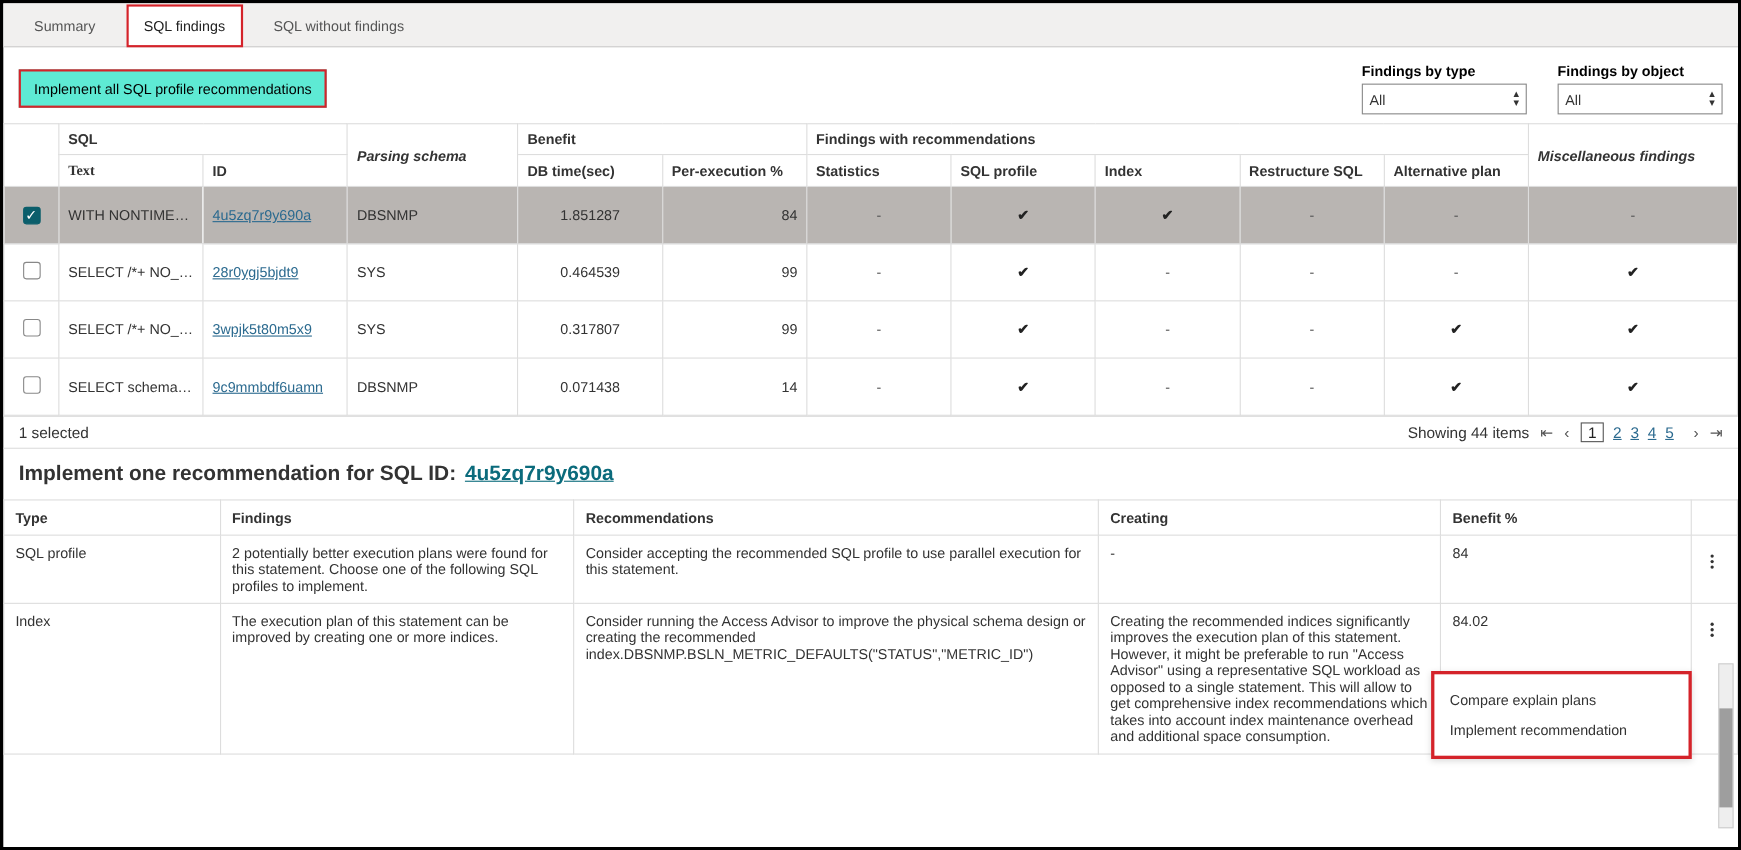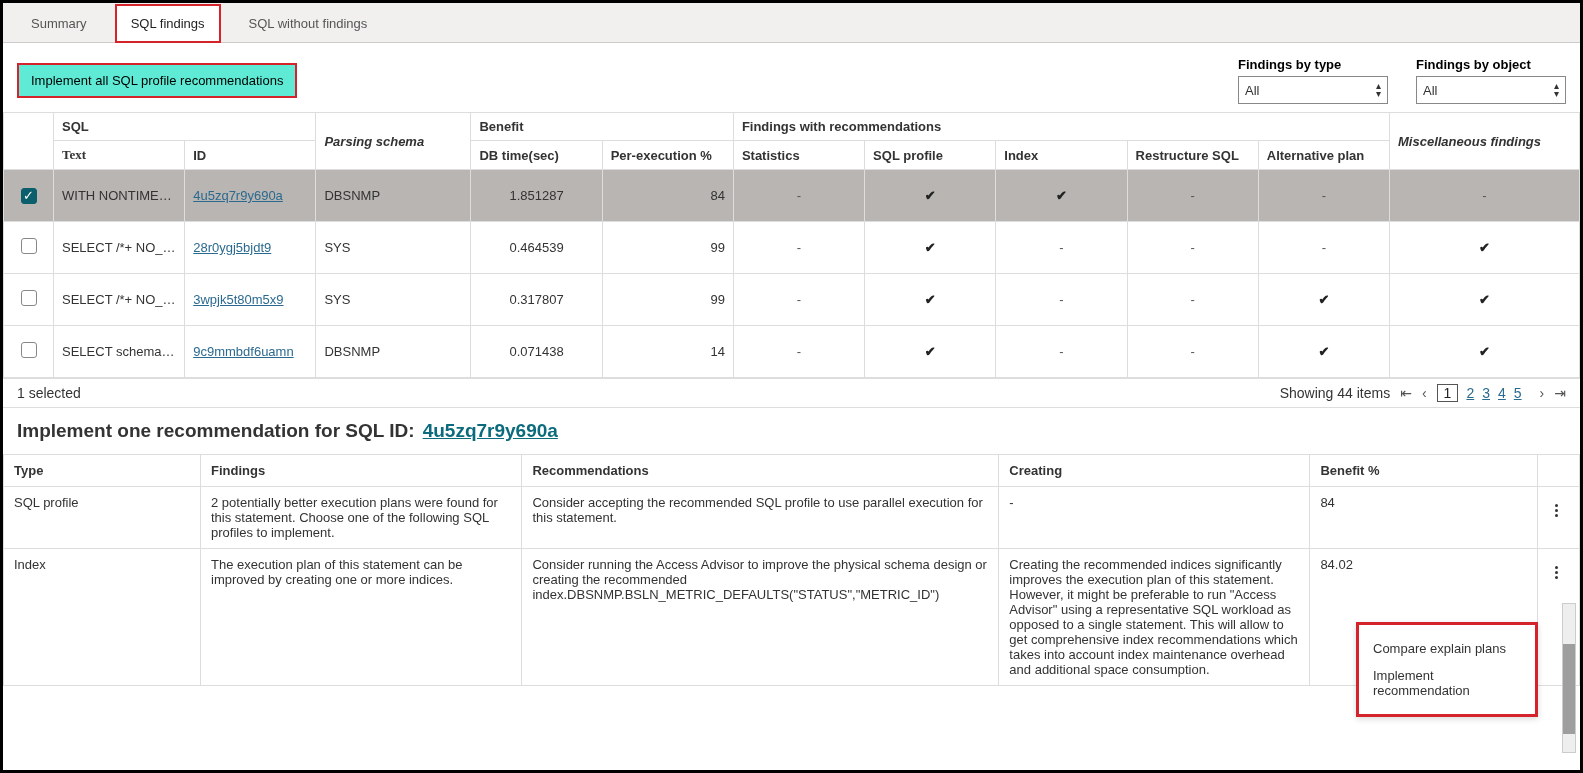--- a/index.html
+++ b/index.html
@@ -183,23 +183,22 @@
   .kebab span { width:3px; height:3px; background:#333; border-radius:50%; }
   
   .ctx-menu {
     position:absolute;
     right: 42px;
     top: 607px;
     background:#fff;
     border: 3px solid #d4232a;
     padding: 10px 14px;
     z-index: 50;
-    width: 182px;
+    width: 237px;
     box-shadow: 0 2px 6px rgba(0,0,0,0.15);
-    margin-top: 12px;
   }
   .ctx-menu .item { padding:6px 0; cursor:pointer; }
   
   .scrollbar {
     position:absolute;
     right:4px;
     top:600px;
     width:14px;
     height:150px;
     background:#eee;

